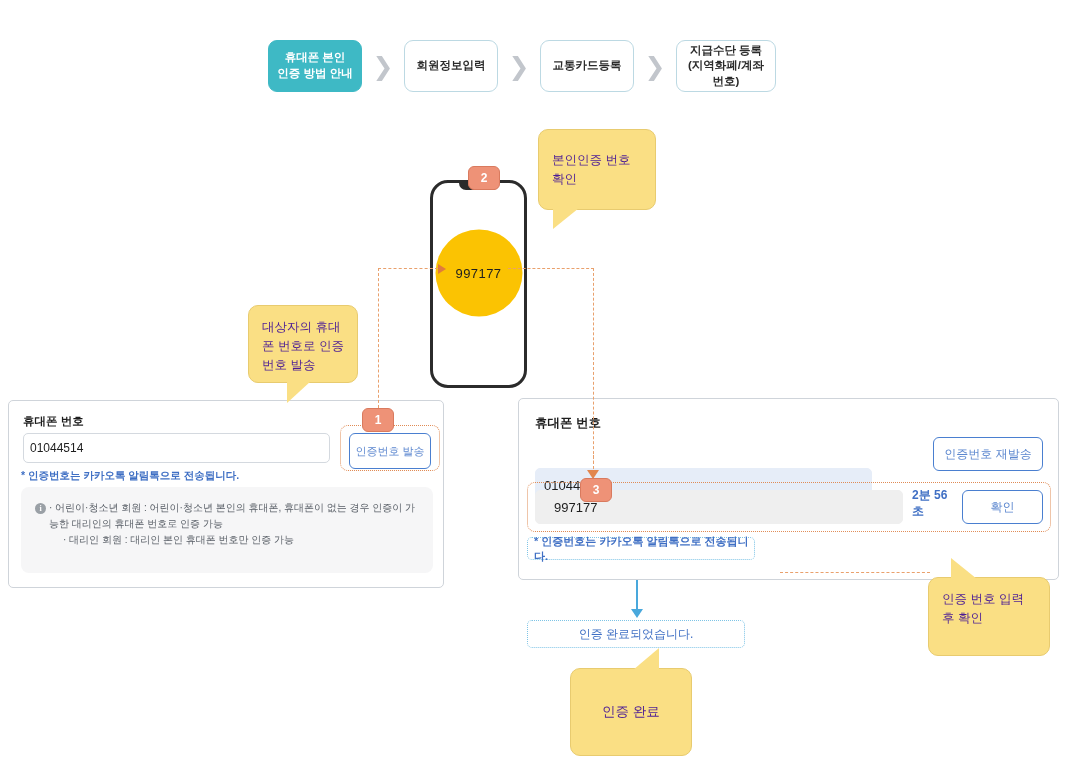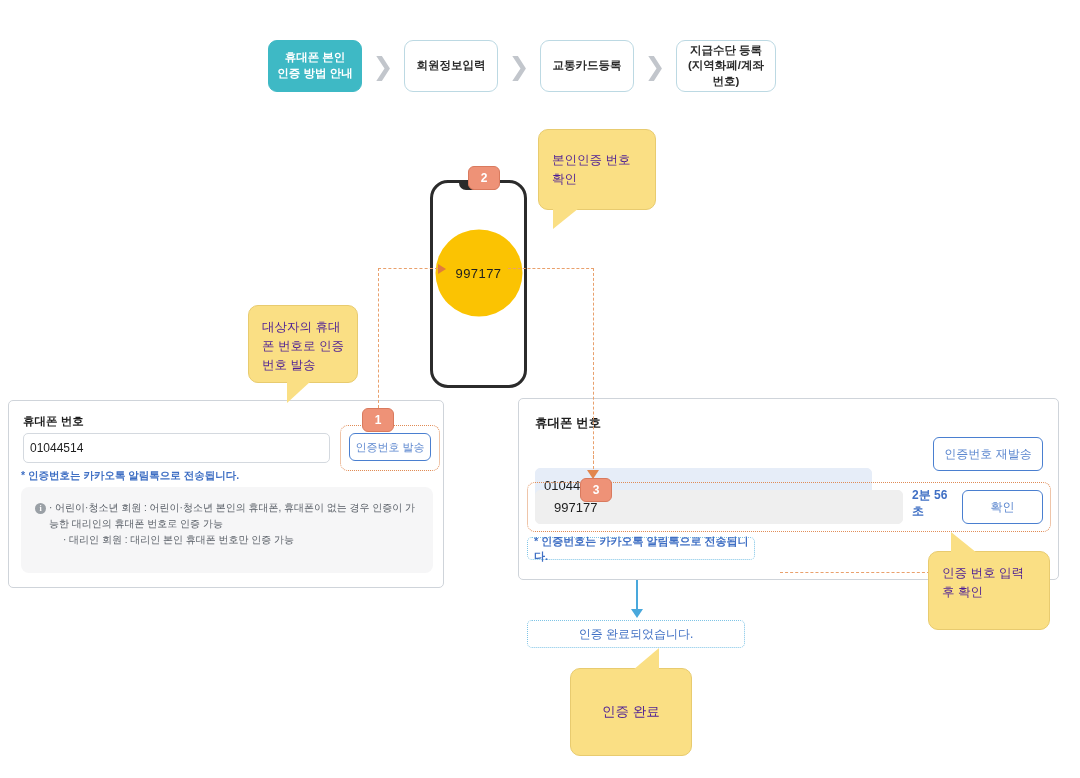--- a/index.html
+++ b/index.html
@@ -159,21 +159,21 @@
   #callout-send {
     left: 248px; top: 305px;
     width: 110px; height: 78px;
   }
   #callout-send .tail {
     left: 38px; bottom: -21px;
     border-top: 22px solid #FADF84;
     border-right: 24px solid transparent;
   }
   #callout-confirm {
-    left: 928px; top: 551px;
+    left: 928px; top: 577px;
     width: 122px; height: 79px;
   }
   #callout-confirm .tail {
     left: 22px; top: -20px;
     border-bottom: 21px solid #FADF84;
     border-right: 26px solid transparent;
   }
   #callout-done {
     left: 570px; top: 668px;
     width: 122px; height: 88px;
@@ -228,21 +228,21 @@
   }
   .notice {
     font-size: 10.5px;
     font-weight: bold;
     color: #3F6FC4;
   }
 
   
   #left-label  { position:absolute; left:14px; top:13px; }
   #left-input  { position:absolute; left:14px; top:32px; width:307px; height:30px; }
-  #left-send-btn { position:absolute; left:340px; top:32px; width:82px; height:28px; }
+  #left-send-btn { position:absolute; left:340px; top:32px; width:82px; height:36px; }
   #left-send-dashed {
     position:absolute; left:331px; top:24px; width:100px; height:46px;
     border:1.4px dotted #E08B55; border-radius:8px; box-sizing:border-box;
   }
   #left-notice { position:absolute; left:12px; top:68px; }
   #info-box {
     position:absolute; left:12px; top:86px; width:412px; height:86px;
     background:#F6F6F7; border-radius:8px; box-sizing:border-box;
     padding: 13px 12px 0 12px;
   }

